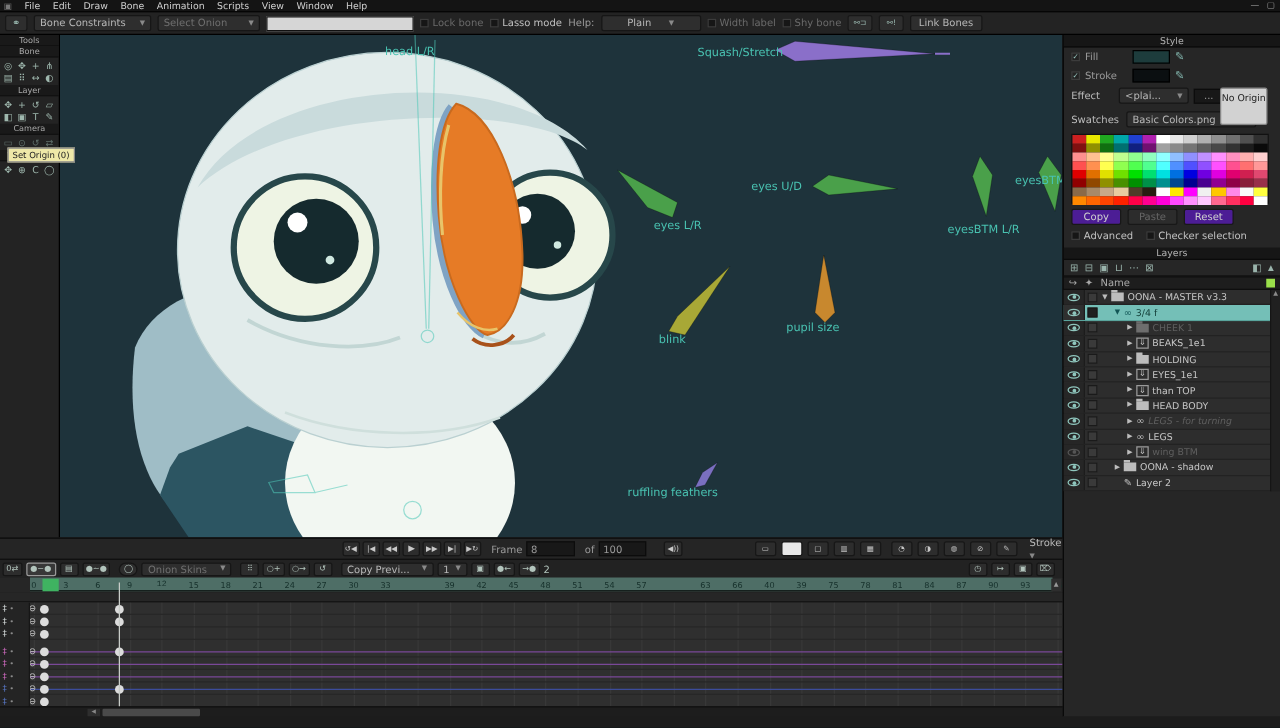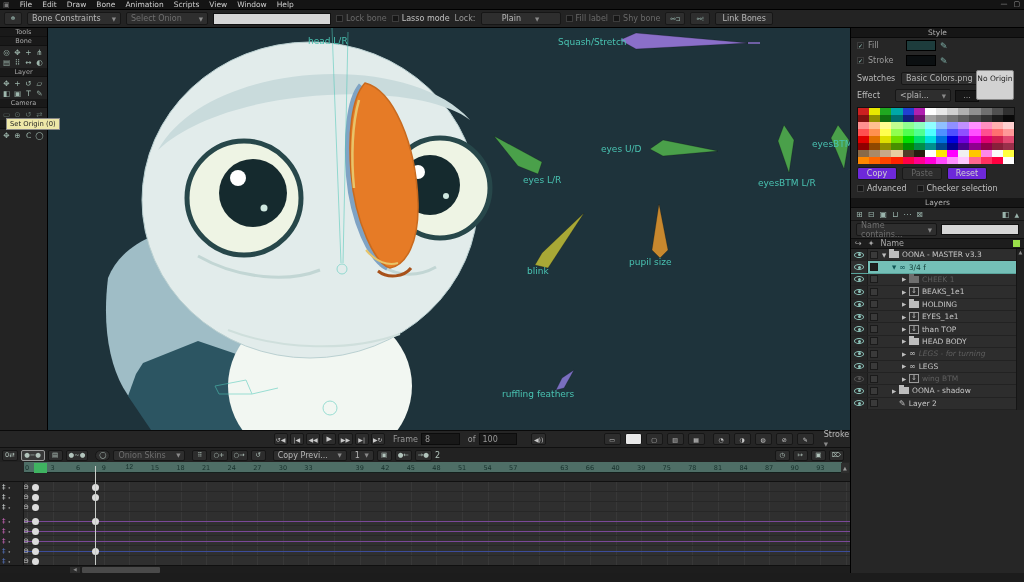--- a/index.html
+++ b/index.html
@@ -42,21 +42,21 @@
   .panel-hd { height:10px; background:#161616; color:#b0b0b0; font-size:7.5px; text-align:center; line-height:10px; border-bottom:1px solid #0a0a0a; }
   .srow { display:flex; align-items:center; gap:4px; padding:2px 6px; }
   .srow .lab { width:34px; color:#9a9a9a; }
   .swatch { width:30px; height:11px; border:1px solid #000; }
   .pen { color:#7fb0a8; font-size:9px; }
   #nobrush { position:absolute; right:10px; top:42px; width:38px; height:30px; background:#d2d2d2; border:1px solid #888; border-radius:2px; color:#222; font-size:7.5px; text-align:center; line-height:1.6; padding-top:2px; }
   .field { height:12px; background:#181818; border:1px solid #0c0c0c; color:#999; font-size:8px; padding:0 3px; display:inline-flex; align-items:center; }
   #palette { margin:3px 6px 2px 6px; width:158px; height:56px; display:grid; grid-template-columns:repeat(14,1fr); grid-auto-rows:7px; border:1px solid #111; }
   .pal-cell { width:100%; height:100%; }
   .btn-row { display:flex; gap:5px; padding:2px 6px; }
-  .gbtn { height:13px; min-width:40px; background:#6d28d9; border:1px solid #181818; border-radius:2px; color:#cfcfcf; font-size:8px; display:inline-flex; align-items:center; justify-content:center; padding:0 6px; }
+  .gbtn { height:13px; min-width:40px; background:#4c1d95; border:1px solid #181818; border-radius:2px; color:#cfcfcf; font-size:8px; display:inline-flex; align-items:center; justify-content:center; padding:0 6px; }
   .gbtn.dim { background:#2c2c2c; color:#666; }
 
   
   #layers-tools { display:flex; align-items:center; gap:5px; height:13px; padding:0 5px; border-bottom:1px solid #151515; }
   #layers-tools .ic { color:#9ab4ac; font-size:8px; }
   #layers-filter { display:flex; align-items:center; gap:4px; padding:2px 5px; }
   #layers-colhd { display:flex; align-items:center; height:11px; background:#1d1d1d; border-top:1px solid #0e0e0e; border-bottom:1px solid #0e0e0e; padding:0 4px; gap:6px; color:#a8a8a8; }
   #layer-list { position:relative; }
   .lrow { display:flex; align-items:center; height:12.4px; background:#2d2d2d; border-bottom:1px solid #222; font-size:7.5px; color:#c6c6c6; position:relative; }
   .lrow.dim  { color:#5f5f5f; }
@@ -141,28 +141,28 @@
     </span>
     <input class="t-input" value="" style="">
     <span class="cb dim">
         <span class="box"></span>
         <span>Lock bone</span>
       </span>
     <span class="cb">
         <span class="box"></span>
         <span>Lasso mode</span>
       </span>
-    <span style="color:#9a9a9a">Lock:</span>
+    <span style="color:#9a9a9a">Help:</span>
     <span class="dd" style="width:80px;justify-content:center;gap:10px">
       <span>Plain</span>
         <span class="car">▼</span>
     </span>
     <span class="cb dim">
         <span class="box"></span>
-        <span>Fill label</span>
+        <span>Width label</span>
       </span>
     <span class="cb dim">
         <span class="box"></span>
         <span>Shy bone</span>
       </span>
     <span class="tb-icon" style="width:20px;font-size:6px">⚯⊐</span>
     <span class="tb-icon" style="width:20px;font-size:6px">⚯!</span>
     <span class="push-btn">Link Bones</span>
   </div>
 
@@ -279,34 +279,34 @@
     </div>
     <div class="srow">
       <span class="cb">
           <span class="box" style="background:#222;color:#9ac8c0;font-size:6px;line-height:6px">✓</span>
         </span>
       <span class="lab">Stroke</span>
       <span class="swatch" id="stroke-swatch" style="background: rgb(11, 15, 17);"></span>
       <span class="pen">✎</span>
     </div>
     <div id="nobrush">No Origin</div>
-    <div class="srow" style="margin-top:2px">
-      <span class="lab" style="width:40px;color:#bbb">Swatches</span>
-      <span class="dd" style="width:104px">
-        <span>Basic Colors.png</span>
-          <span class="car">▼</span>
-      </span>
-    </div>
     <div class="srow">
       <span class="lab" style="color:#bbb">Effect</span>
       <span class="dd" style="width:56px">
         <span>&lt;plai...</span>
           <span class="car">▼</span>
       </span>
       <span class="field" style="width:24px;justify-content:center">...</span>
+    </div>
+    <div class="srow" style="margin-top:2px">
+      <span class="lab" style="width:40px;color:#bbb">Swatches</span>
+      <span class="dd" style="width:104px">
+        <span>Basic Colors.png</span>
+          <span class="car">▼</span>
+      </span>
     </div>
     <div id="palette">
         <span class="pal-cell" style="background: rgb(204, 32, 32);"></span>
         <span class="pal-cell" style="background: rgb(232, 232, 0);"></span>
         <span class="pal-cell" style="background: rgb(32, 168, 32);"></span>
         <span class="pal-cell" style="background: rgb(0, 168, 168);"></span>
         <span class="pal-cell" style="background: rgb(32, 64, 208);"></span>
         <span class="pal-cell" style="background: rgb(176, 32, 176);"></span>
         <span class="pal-cell" style="background: rgb(255, 255, 255);"></span>
         <span class="pal-cell" style="background: rgb(232, 232, 232);"></span>
@@ -435,27 +435,20 @@
     <div id="layers-tools">
       <span class="ic">⊞</span>
       <span class="ic">⊟</span>
       <span class="ic">▣</span>
       <span class="ic">⊔</span>
       <span class="ic">⋯</span>
       <span class="ic">⊠</span>
       <span class="ic" style="margin-left:auto">◧</span>
       <span class="ic" style="font-size:6px">▲</span>
     </div>
-    <div id="layers-filter">
-      <span class="dd dim" style="width:82px">
-        <span>Name contains...</span>
-          <span class="car">▼</span>
-      </span>
-      <input class="t-input" style="width: 78px; height: 11px;">
-    </div>
     <div id="layers-colhd">
       <span>↪</span>
       <span>✦</span>
       <span>Name</span>
       <span style="margin-left:auto;width:7px;height:7px;background:#9adf4a;display:inline-block"></span>
     </div>
     <div id="layer-list">
         <div class="lrow">
           <span class="eyebox">
             <span class="eye"></span>

